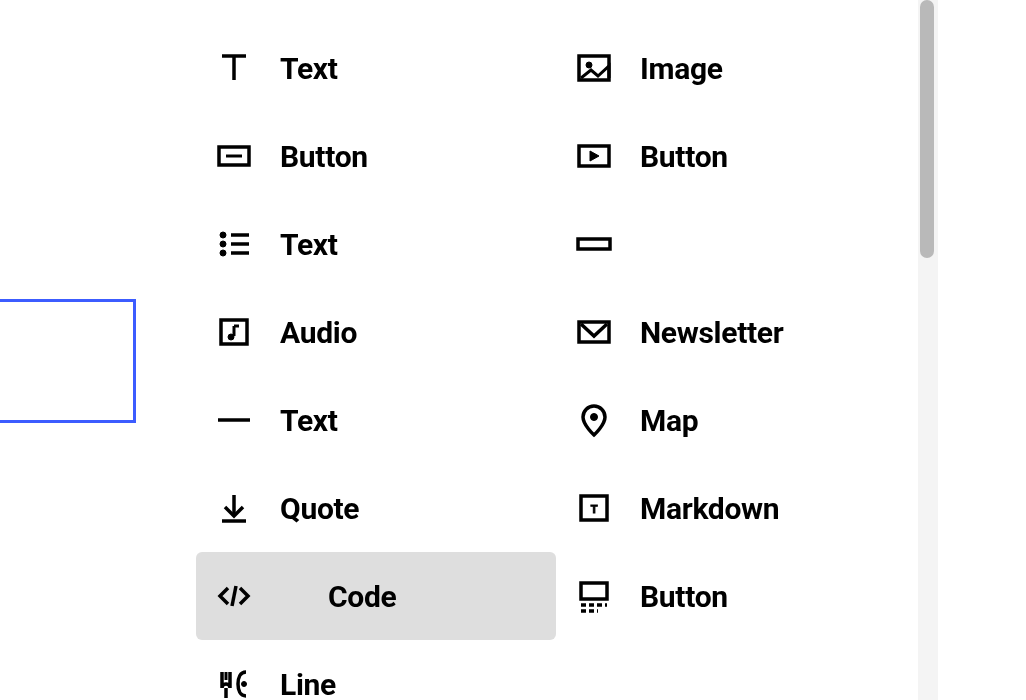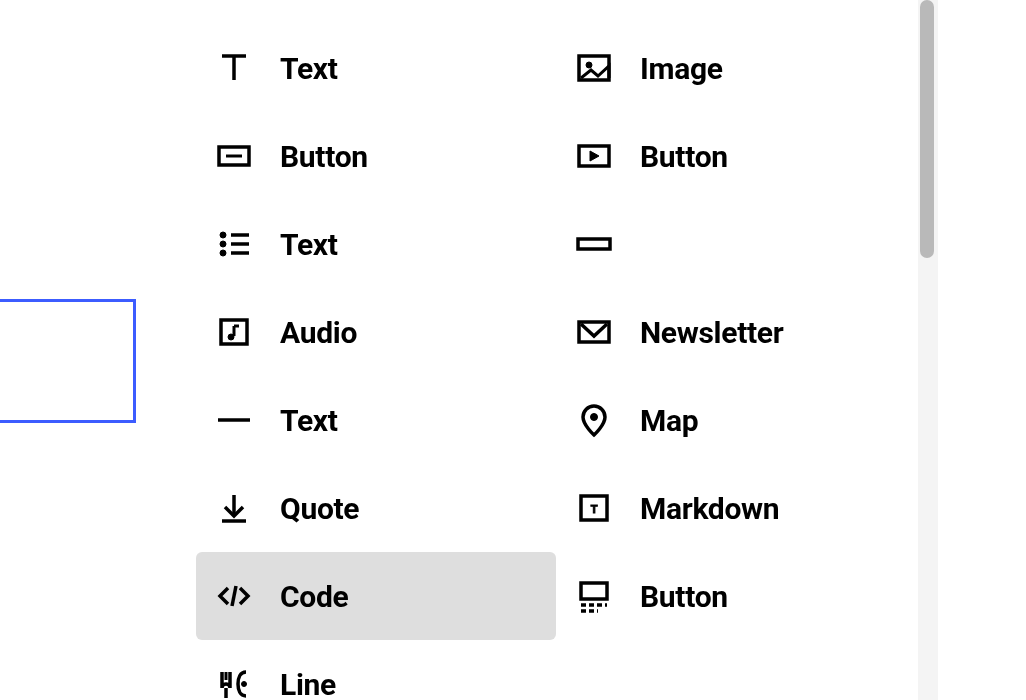--- a/index.html
+++ b/index.html
@@ -64,20 +64,21 @@
     .block-item {
       display: flex;
       align-items: center;
       padding: 20px 20px;
       height: 88px;
       cursor: pointer;
       border-radius: 6px;
     }
     .block-item.hovered {
       background: #dedede;
+      gap: 48px;
     }
     .block-label {
       font-size: 30px;
       font-weight: 700;
       color: #000000;
       margin-left: 28px;
       letter-spacing: -0.3px;
     }
     .icon-wrap {
       width: 36px;

